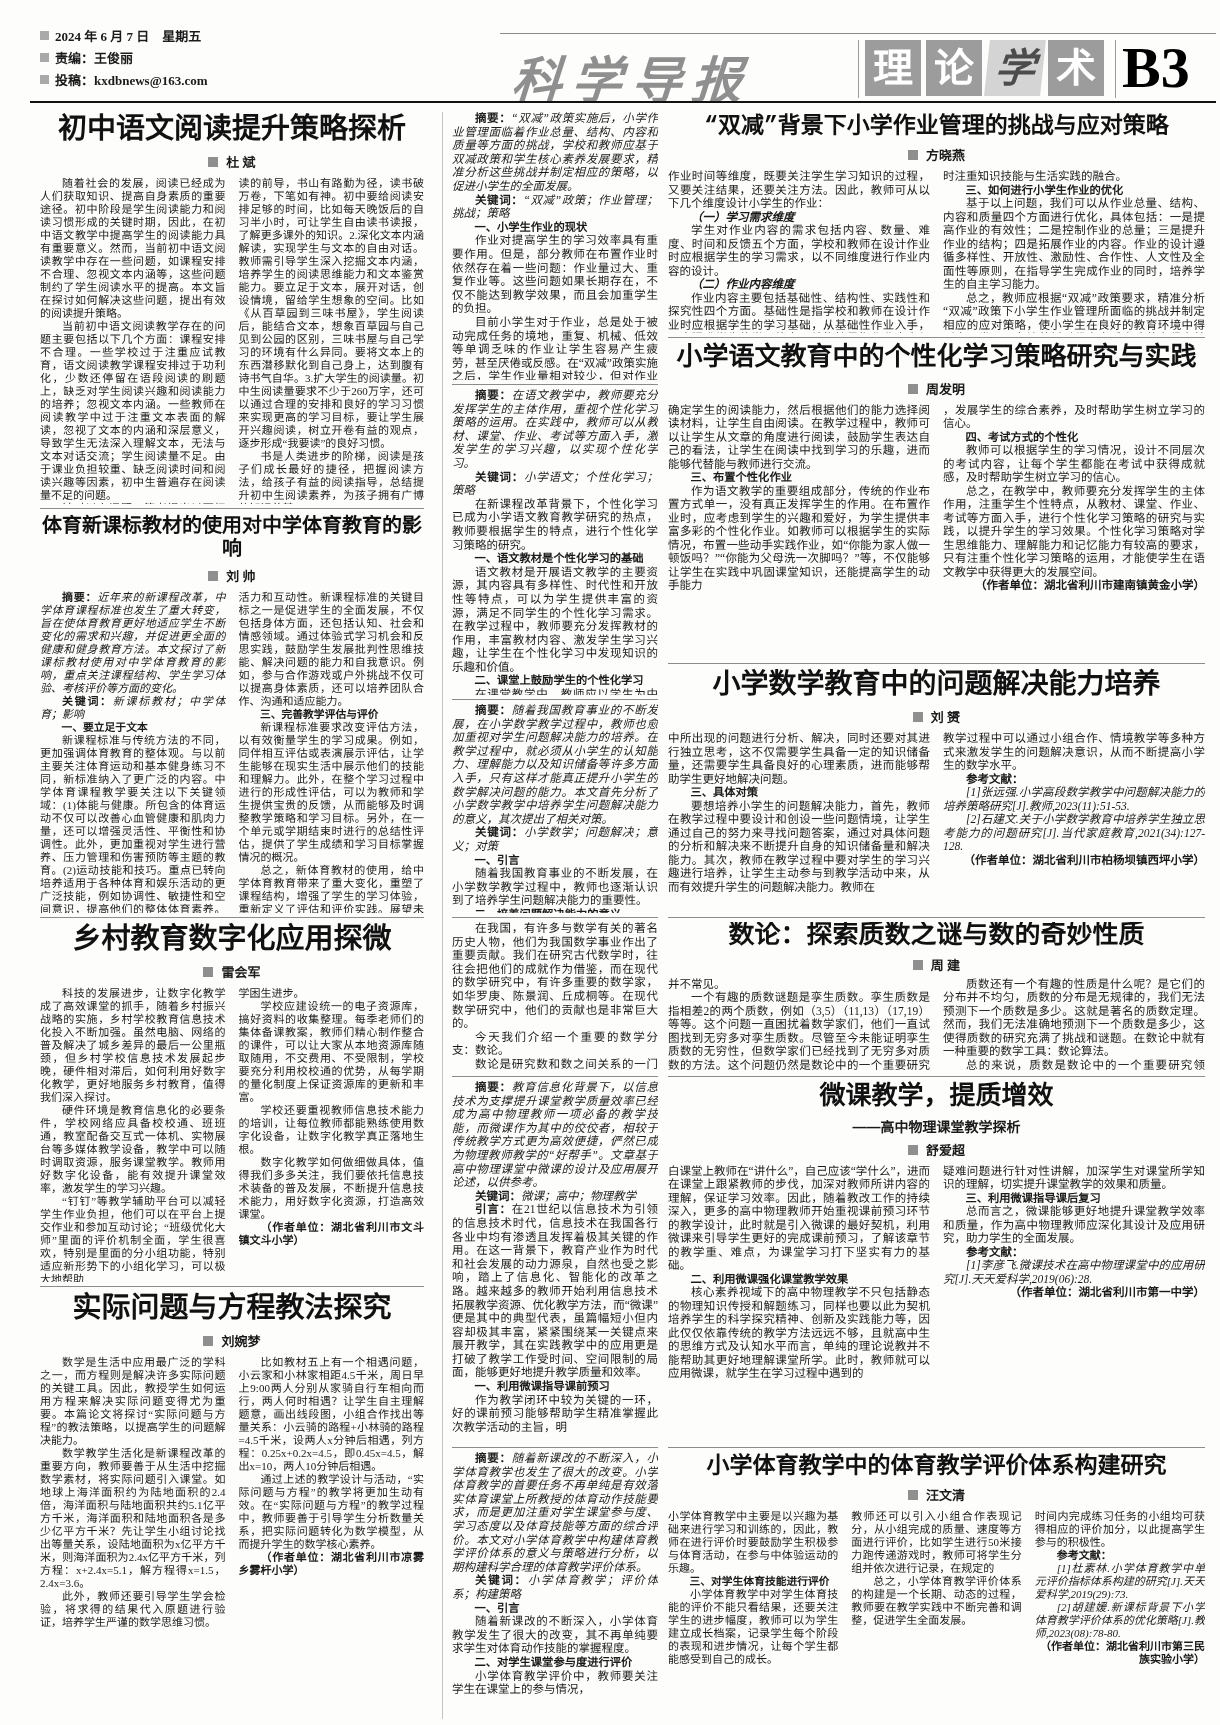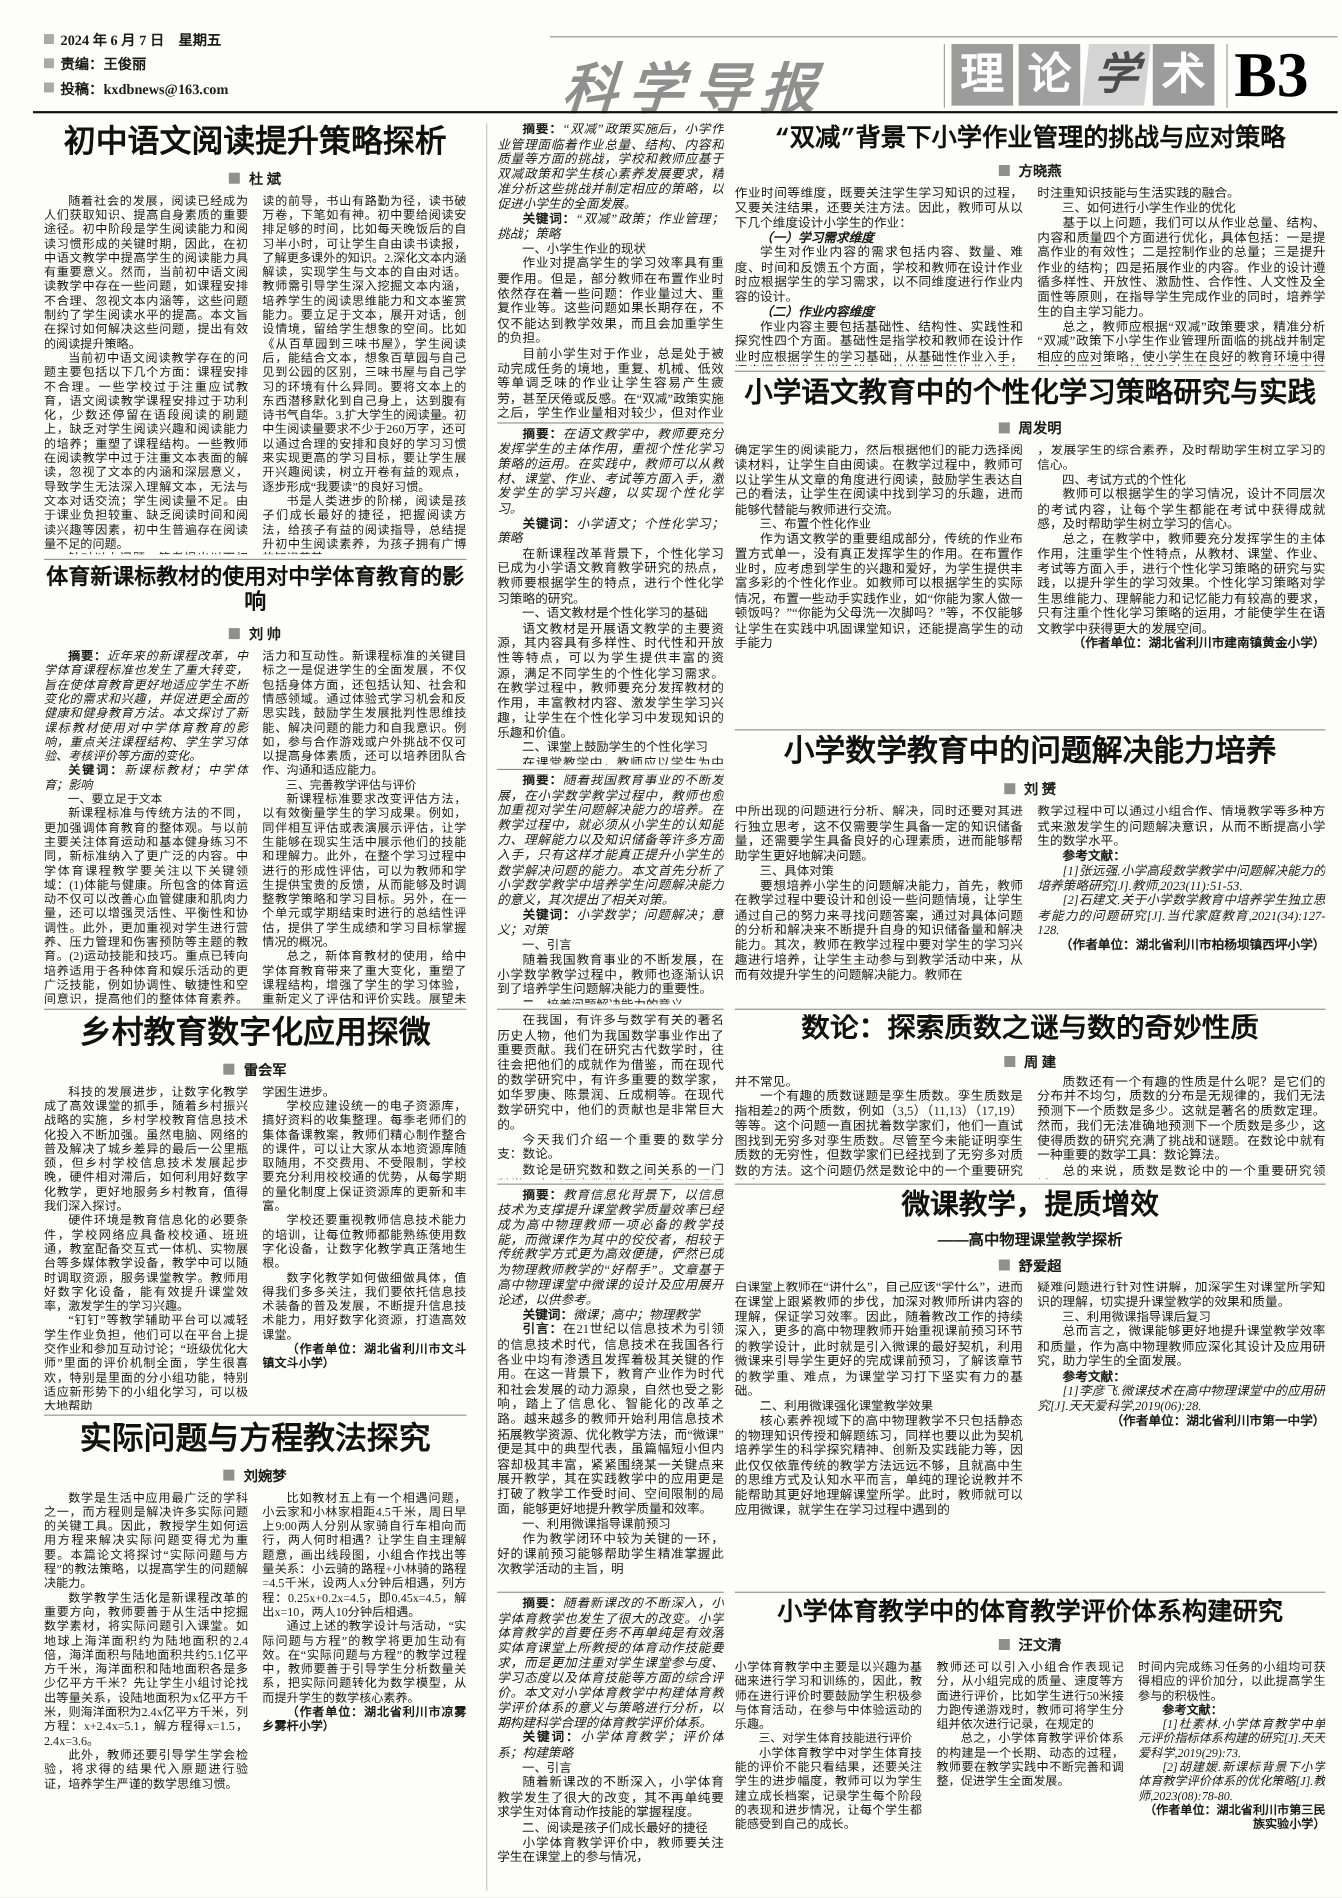--- a/index.html
+++ b/index.html
@@ -43,21 +43,21 @@
   .cols{flex:1;display:flex;gap:13px;min-height:0;}
   .ncol{flex:1;overflow:hidden;text-align:justify;}
   .fs11 .ncol{font-size:11px;line-height:13px;}
   .fs115 .ncol{font-size:11.5px;line-height:13.5px;}
   .m-block{overflow:hidden;text-align:justify;font-size:11.5px;line-height:13.6px;}
   .it{margin:0;}
   .i-p{text-indent:2em;}
   .i-pc{text-indent:0;}
   .i-abs{font-style:italic;text-indent:2em;}
   .i-kw{font-style:italic;text-indent:2em;}
-  .i-h{font-weight:normal;text-indent:2em;font-family:"Liberation Sans","DejaVu Sans",sans-serif;font-size:0.98em;}
+  .i-h{font-weight:bold;text-indent:2em;font-family:"Liberation Sans","DejaVu Sans",sans-serif;font-size:0.98em;}
   .i-hk{font-weight:bold;font-style:italic;text-indent:2em;}
   .i-ref{font-style:italic;text-indent:2em;}
   .i-refh{font-weight:bold;text-indent:2em;}
   .i-attr{font-weight:bold;text-indent:2em;}
   .i-attrr{font-weight:bold;text-align:right;text-indent:0;}
   .it b{font-weight:bold;font-style:normal;}
 </style>
 </head>
 <body>
 
@@ -79,21 +79,21 @@
 
   <div class="vrule"></div>
 
   <div class="zone z-left">
     <article style="height:392px" class="fs11">
       <h2 class="art-title t29">初中语文阅读提升策略探析</h2>
       <div class="byline"><span class="sq"></span><span>杜 斌</span></div>
       <div class="cols">
         <div class="ncol">
             <div class="it i-p">随着社会的发展，阅读已经成为人们获取知识、提高自身素质的重要途径。初中阶段是学生阅读能力和阅读习惯形成的关键时期，因此，在初中语文教学中提高学生的阅读能力具有重要意义。然而，当前初中语文阅读教学中存在一些问题，如课程安排不合理、忽视文本内涵等，这些问题制约了学生阅读水平的提高。本文旨在探讨如何解决这些问题，提出有效的阅读提升策略。</div>
-            <div class="it i-p">当前初中语文阅读教学存在的问题主要包括以下几个方面：课程安排不合理。一些学校过于注重应试教育，语文阅读教学课程安排过于功利化，少数还停留在语段阅读的刷题上，缺乏对学生阅读兴趣和阅读能力的培养；重塑了课程结构。一些教师在阅读教学中过于注重文本表面的解读，忽视了文本的内涵和深层意义，导致学生无法深入理解文本，无法与文本对话交流；学生阅读量不足。由于课业负担较重、缺乏阅读时间和阅读兴趣等因素，初中生普遍存在阅读量不足的问题。</div>
+            <div class="it i-p">当前初中语文阅读教学存在的问题主要包括以下几个方面：课程安排不合理。一些学校过于注重应试教育，语文阅读教学课程安排过于功利化，少数还停留在语段阅读的刷题上，缺乏对学生阅读兴趣和阅读能力的培养；忽视文本内涵。一些教师在阅读教学中过于注重文本表面的解读，忽视了文本的内涵和深层意义，导致学生无法深入理解文本，无法与文本对话交流；学生阅读量不足。由于课业负担较重、缺乏阅读时间和阅读兴趣等因素，初中生普遍存在阅读量不足的问题。</div>
             <div class="it i-p">针对以上问题，笔者提出以下初中语文阅读提升策略：1.优化课程安排。学校应调整阅读教学课程安排，注重培养学生的阅读兴趣和阅读能力，而非单纯追求应试成绩。培养兴趣是学生喜欢阅</div>
           </div>
         <div class="ncol">
             <div class="it i-pc">读的前导，书山有路勤为径，读书破万卷，下笔如有神。初中要给阅读安排足够的时间，比如每天晚饭后的自习半小时，可让学生自由读书读报，了解更多课外的知识。2.深化文本内涵解读，实现学生与文本的自由对话。教师需引导学生深入挖掘文本内涵，培养学生的阅读思维能力和文本鉴赏能力。要立足于文本，展开对话，创设情境，留给学生想象的空间。比如《从百草园到三味书屋》，学生阅读后，能结合文本，想象百草园与自己见到公园的区别，三味书屋与自己学习的环境有什么异同。要将文本上的东西潜移默化到自己身上，达到腹有诗书气自华。3.扩大学生的阅读量。初中生阅读量要求不少于260万字，还可以通过合理的安排和良好的学习习惯来实现更高的学习目标，要让学生展开兴趣阅读，树立开卷有益的观点，逐步形成“我要读”的良好习惯。</div>
             <div class="it i-p">书是人类进步的阶梯，阅读是孩子们成长最好的捷径，把握阅读方法，给孩子有益的阅读指导，总结提升初中生阅读素养，为孩子拥有广博的知识奠基。</div>
           </div>
       </div>
     </article>
     <div class="zrule"></div>
     <article style="height:400px" class="fs11">
@@ -191,21 +191,21 @@
         <div class="it i-p"><b>引言：</b>在21世纪以信息技术为引领的信息技术时代，信息技术在我国各行各业中均有渗透且发挥着极其关键的作用。在这一背景下，教育产业作为时代和社会发展的动力源泉，自然也受之影响，踏上了信息化、智能化的改革之路。越来越多的教师开始利用信息技术拓展教学资源、优化教学方法，而“微课”便是其中的典型代表，虽篇幅短小但内容却极其丰富，紧紧围绕某一关键点来展开教学，其在实践教学中的应用更是打破了教学工作受时间、空间限制的局面，能够更好地提升教学质量和效率。</div>
         <div class="it i-h">一、利用微课指导课前预习</div>
         <div class="it i-p">作为教学闭环中较为关键的一环，好的课前预习能够帮助学生精准掌握此次教学活动的主旨，明</div>
       </div>
     <div class="zrule"></div>
     <div class="m-block" style="height:273px">
         <div class="it i-abs"><b>摘要：</b>随着新课改的不断深入，小学体育教学也发生了很大的改变。小学体育教学的首要任务不再单纯是有效落实体育课堂上所教授的体育动作技能要求，而是更加注重对学生课堂参与度、学习态度以及体育技能等方面的综合评价。本文对小学体育教学中构建体育教学评价体系的意义与策略进行分析，以期构建科学合理的体育教学评价体系。</div>
         <div class="it i-kw"><b>关键词：</b>小学体育教学；评价体系；构建策略</div>
         <div class="it i-h">一、引言</div>
         <div class="it i-p">随着新课改的不断深入，小学体育教学发生了很大的改变，其不再单纯要求学生对体育动作技能的掌握程度。</div>
-        <div class="it i-h">二、阅读是孩子们成长最好的捷径</div>
+        <div class="it i-h">二、对学生课堂参与度进行评价</div>
         <div class="it i-p">小学体育教学评价中，教师要关注学生在课堂上的参与情况，</div>
       </div>
   </div>
 
   <div class="zone z-right">
     <article style="height:221px" class="fs115">
       <h2 class="art-title t24">“双减”背景下小学作业管理的挑战与应对策略</h2>
       <div class="byline"><span class="sq"></span><span>方晓燕</span></div>
       <div class="cols">
         <div class="ncol">

